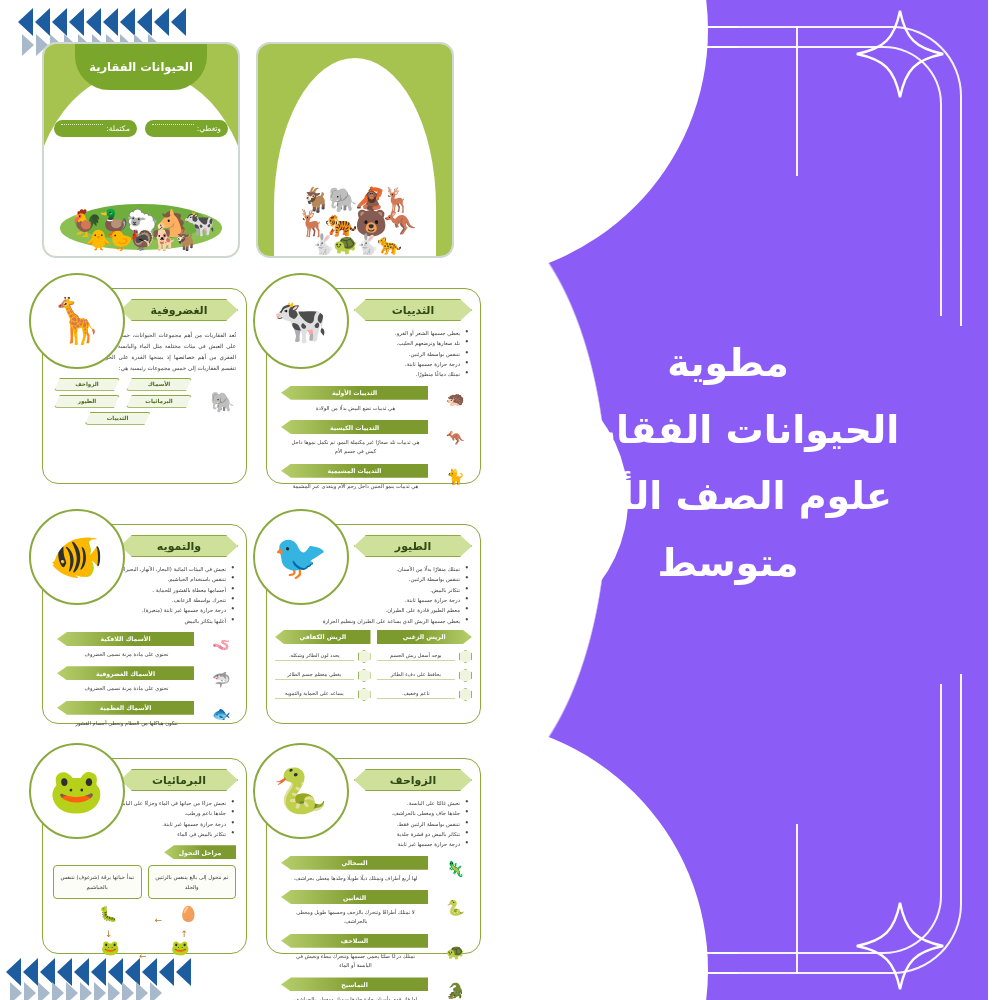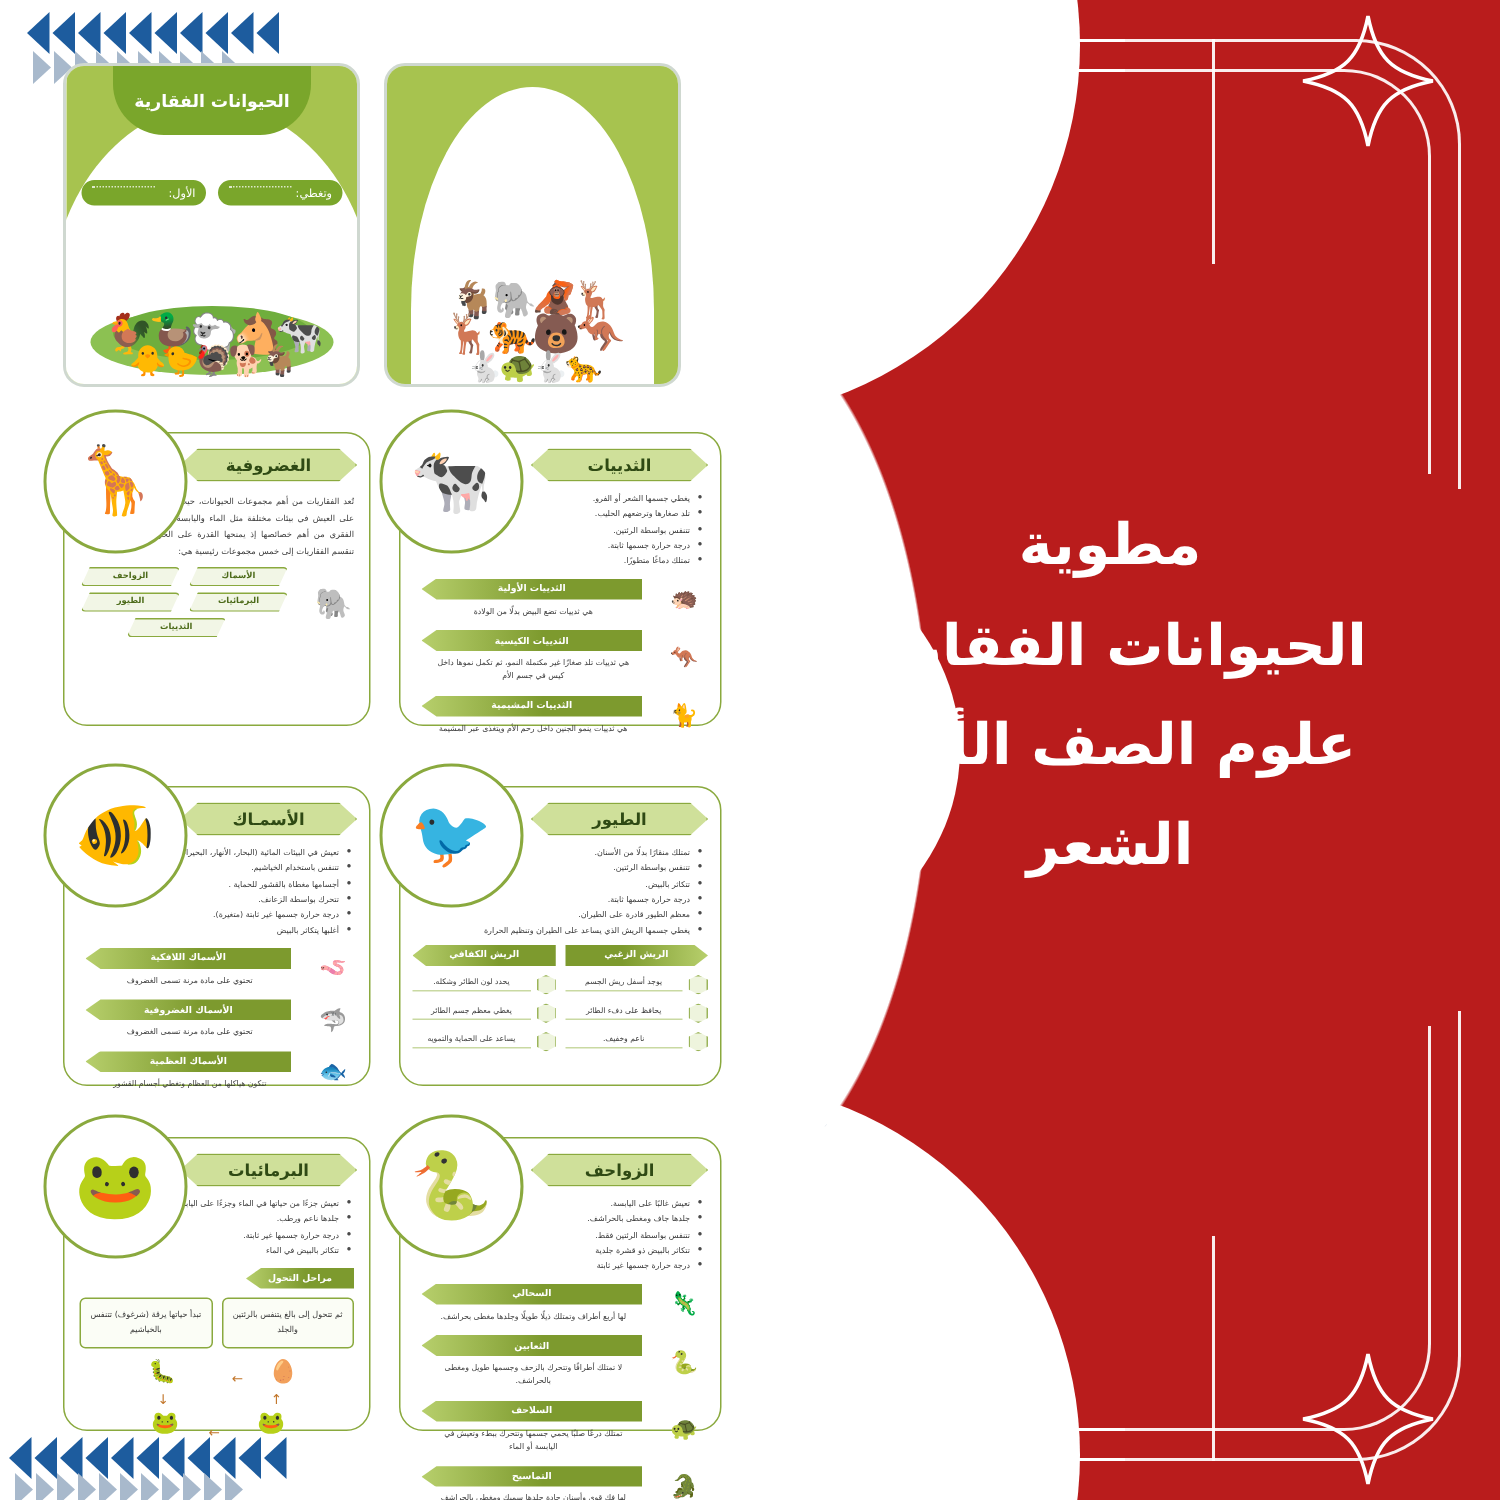--- a/index.html
+++ b/index.html
@@ -5,22 +5,22 @@
   * { box-sizing: border-box; margin:0; padding:0; }
   html, body { width:1000px; height:1000px; overflow:hidden; }
   body {
     font-family: "DejaVu Sans", "Liberation Sans", sans-serif;
     background:#ffffff;
     position:relative;
   }
 
   
   #blue-panel{
-    position:absolute; top:0; right:0; width:530px; height:1000px;
-    background:#b91c1c;
+    position:absolute; top:0; right:12px; width:530px; height:1000px;
+    background:#8b5cf6;
     -webkit-mask-image: radial-gradient(ellipse 150px 300px at 0% 50%, transparent 99%, #000 100%);
             mask-image: radial-gradient(ellipse 150px 300px at 0% 50%, transparent 99%, #000 100%);
     overflow:hidden;
   }
   #blue-curve-top{
     position:absolute; top:-220px; left:-250px; width:500px; height:500px;
     border-radius:50%; background:#ffffff;
   }
   #blue-curve-mid{
     position:absolute; top:350px; left:-170px; width:340px; height:300px;
@@ -229,21 +229,21 @@
 
   <div class="dot" style="top:300px; left:42px;"></div>
   <div class="dot" style="top:368px; left:68px;"></div>
   <div class="dot" style="top:706px; left:50px;"></div>
   <div class="dot" style="top:748px; left:78px;"></div>
 
   <div id="title-block">
     <div class="tline">مطوية</div>
     <div class="tline">الحيوانات الفقارية</div>
     <div class="tline">علوم الصف الأول</div>
-    <div class="tline">الشعر</div>
+    <div class="tline">متوسط</div>
   </div>
 </div>
 
 <div class="arrow-row" style="left:18px; top:8px;">
   <span class="tri left-dark"></span>
     <span class="tri left-dark"></span>
     <span class="tri left-dark"></span>
   <span class="tri left-dark"></span>
     <span class="tri left-dark"></span>
     <span class="tri left-dark"></span>
@@ -294,21 +294,21 @@
 <div class="cover-card" id="cover-1">
   <div class="cover-green-bg"></div>
   <div class="cover-white-dome"></div>
   <div class="cover-title-pill">الحيوانات الفقارية</div>
   <div class="cover-fields">
     <div class="cover-field">
       <span>وتغطي:</span>
       <span class="fline"></span>
     </div>
     <div class="cover-field">
-      <span>الأول:</span>
+      <span>مكتملة:</span>
       <span class="fline"></span>
     </div>
   </div>
   <div class="cover-art">
     <div class="grass"></div>
       <div class="grass g2"></div>
     <div style="position:absolute;bottom:18px;left:0;right:0;text-align:center;font-size:26px;letter-spacing:-4px;">🐄🐴🐑🦆🐓</div>
     <div style="position:absolute;bottom:4px;left:0;right:0;text-align:center;font-size:20px;letter-spacing:-3px;">🐐🐕🦃🐤🐥</div>
   </div>
 </div>
@@ -369,21 +369,21 @@
     <div class="rep-ico">🐈</div>
     <div class="rep-main">
       <div class="subbar" style="margin-left:6px;">الثدييات المشيمية</div>
       <div class="subdesc">هي ثدييات ينمو الجنين داخل رحم الأم ويتغذى عبر المشيمة</div>
     </div>
   </div>
 </div>
 
 <div class="info-card" id="card-fish" style="left:42px; top:524px; width:205px; height:200px;">
   <div class="card-photo">🐠</div>
-  <div class="ribbon hdr">الأسمـاك</div>
+  <div class="ribbon hdr">والتمويه</div>
   <ul class="bullets">
     <li>تعيش في البيئات المائية (البحار، الأنهار، البحيرات).</li>
     <li>تتنفس باستخدام الخياشيم.</li>
     <li>أجسامها مغطاة بالقشور للحماية .</li>
     <li>تتحرك بواسطة الزعانف.</li>
     <li>درجة حرارة جسمها غير ثابتة (متغيرة).</li>
     <li>أغلبها يتكاثر بالبيض</li>
   </ul>
   <div class="rep-row">
     <div class="rep-ico">🪱</div>

